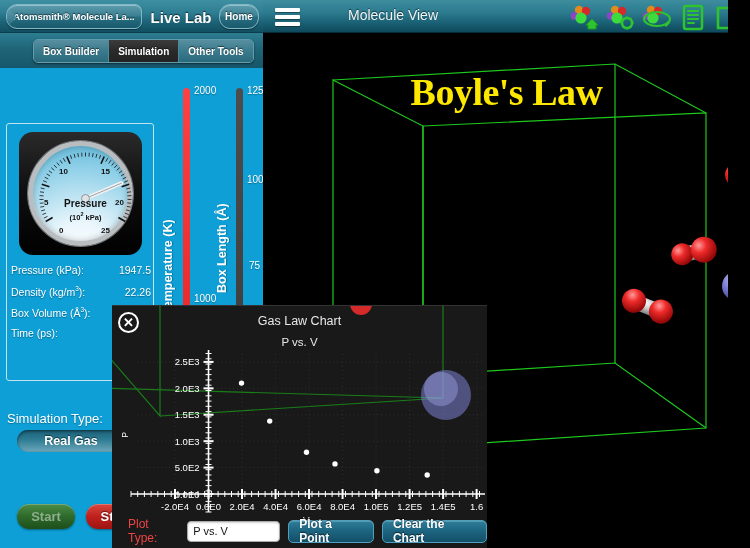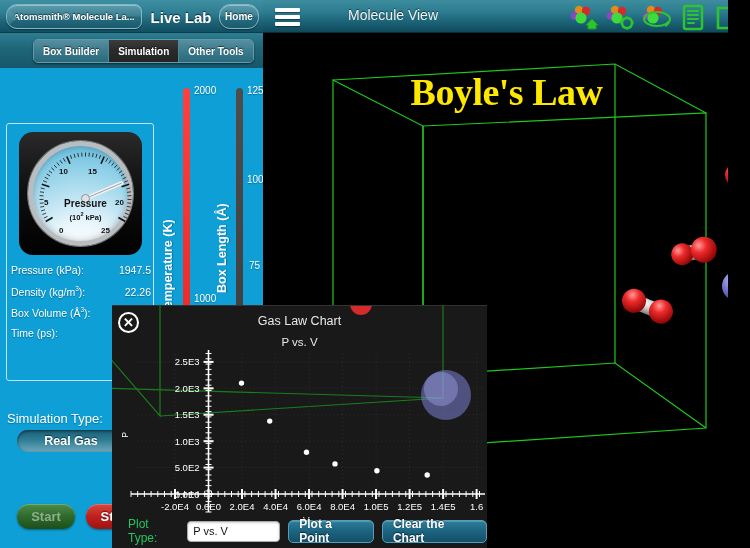--- a/index.html
+++ b/index.html
@@ -255,21 +255,21 @@
     position: absolute; color: #fff; font-size: 8.5px;
     writing-mode: vertical-rl; transform: rotate(180deg);
   }
   #xlabel-v {
     position: absolute; color: #fff; font-size: 10px;
   }
   #chart-controls {
     position: absolute; left: 0; bottom: 4px; width: 375px; height: 26px;
     display: flex; align-items: center; padding-left: 16px; gap: 8px;
   }
-  #plottype-label { color: #22c55e; font-size: 12px; }
+  #plottype-label { color: #ef4444; font-size: 12px; }
   #plottype-select {
     width: 96px; height: 21px; border-radius: 4px; background: #fff;
     border: 1px solid #aaa; color: #111; font-size: 11px;
     display: flex; align-items: center; padding-left: 5px;
     box-shadow: inset 0 1px 2px rgba(0,0,0,.18);
   }
   .chartbtn {
     height: 23px; border-radius: 5px; padding: 0 10px;
     background: linear-gradient(180deg, #2f7e9a 0%, #1d6480 48%, #144f68 100%);
     border: 1px solid #4fa0bd;
@@ -358,21 +358,21 @@
               </g>
             <g id="gauge-needle">
                 <line x1="52.5" y1="52.5" x2="88.4" y2="37.2" stroke="#f2f2f2" stroke-width="4" stroke-linecap="round"></line>
                 <line x1="52.5" y1="52.5" x2="88.4" y2="37.2" stroke="#9aa0a4" stroke-width="1" stroke-linecap="round"></line>
                 <circle cx="52.5" cy="52.5" r="4" fill="#dfe3e6" stroke="#8f9599" stroke-width="1"></circle>
               </g>
           </svg>
           <div class="gauge-num" style="left:26px;top:80px;">0</div>
           <div class="gauge-num" style="left:11px;top:52px;">5</div>
           <div class="gauge-num" style="left:26px;top:21px;">10</div>
-          <div class="gauge-num" style="left:55px;top:21px;">15</div>
+          <div class="gauge-num" style="left:68px;top:21px;">15</div>
           <div class="gauge-num" style="left:82px;top:52px;">20</div>
           <div class="gauge-num" style="left:68px;top:80px;">25</div>
           <div id="gauge-label">
             <span>Pressure</span>
             <small>(10<sup>2</sup> kPa)</small>
           </div>
         </div>
       </div>
 
       <div id="readout-list">

